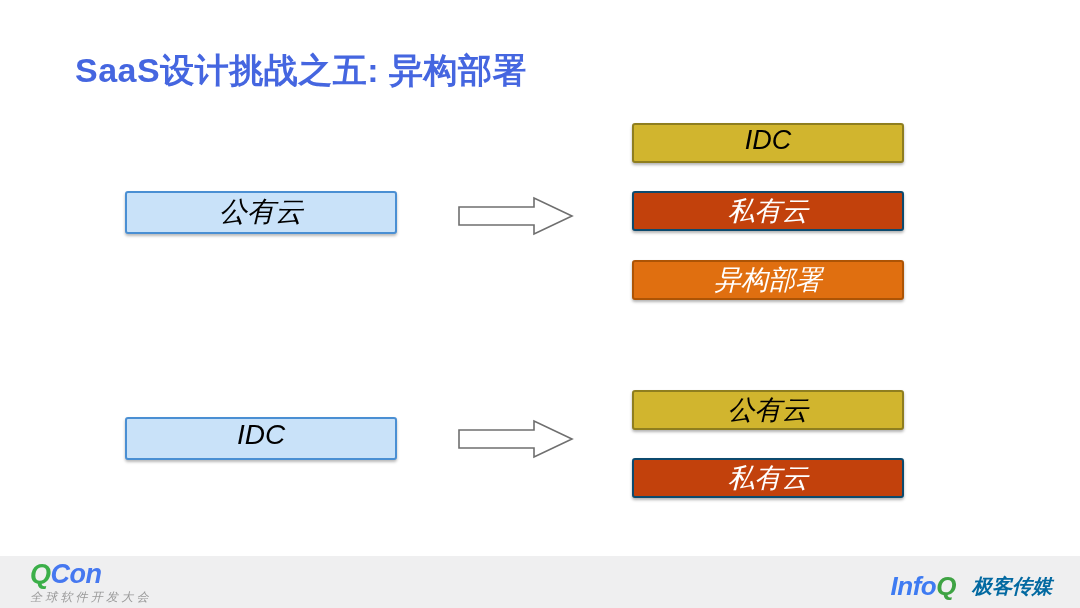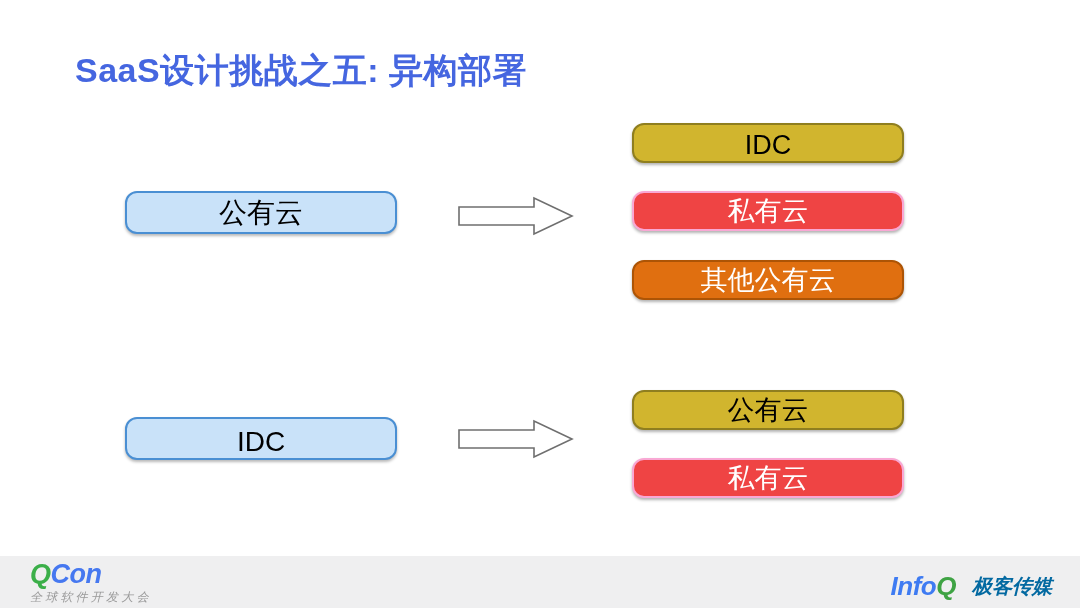--- a/index.html
+++ b/index.html
@@ -22,44 +22,45 @@
     font-size: 34px;
     font-weight: 700;
     color: #4566E0;
     letter-spacing: 0.5px;
     white-space: nowrap;
   }
   
   .box {
     position: absolute;
     display: flex;
-    align-items: flex-end;
+    align-items: flex-start;
     justify-content: center;
-    border-radius: 12px;
+    border-radius: 3px;
     white-space: nowrap;
+    font-style: italic;
   }
   .src-box {
     left: 125px;
     width: 272px;
     height: 43px;
     background: #C9E2F9;
     border: 2px solid #4A8FD3;
     box-shadow: 0 2px 3px rgba(0,0,0,0.28);
     color: #000000;
     font-size: 28px;
   }
   .tgt-box {
     left: 632px;
     width: 272px;
     height: 40px;
     box-shadow: 0 2px 3px rgba(0,0,0,0.30);
     font-size: 27px;
   }
   .box-yellow { background: #D1B52E; border: 2px solid #8F7E1F; color: #000000; }
-  .box-green  { background: #ef4444; border: 2px solid #f9a8d4; color: #ffffff; }
+  .box-green  { background: #c2410c; border: 2px solid #0c4a6e; color: #ffffff; }
   .box-orange { background: #E06F10; border: 2px solid #AD5405; color: #ffffff; }
   .cjk   { font-family: "Liberation Serif", "DejaVu Serif", serif; }
   .latin { font-family: "Liberation Sans", "DejaVu Sans", sans-serif; font-weight: 500; }
   
   .arrow {
     position: absolute;
     left: 458px;
     width: 117px;
     height: 40px;
   }
@@ -129,21 +130,21 @@
     <polygon points="1,11 76,11 76,2 114,20 76,38 76,29 1,29" fill="#ffffff" stroke="#6F6F6F" stroke-width="1.6" stroke-linejoin="miter"></polygon>
   </svg>
 
   <div class="box tgt-box box-yellow latin" style="top:123px;">
     <span>IDC</span>
   </div>
   <div class="box tgt-box box-green cjk" style="top:191px;">
     <span>私有云</span>
   </div>
   <div class="box tgt-box box-orange cjk" style="top:260px;">
-    <span>其他公有云</span>
+    <span>异构部署</span>
   </div>
 
   <div class="box src-box latin" style="top:417px;">
     <span>IDC</span>
   </div>
 
   <svg class="arrow" style="top:419px;" viewBox="0 0 117 40">
     <polygon points="1,11 76,11 76,2 114,20 76,38 76,29 1,29" fill="#ffffff" stroke="#6F6F6F" stroke-width="1.6" stroke-linejoin="miter"></polygon>
   </svg>
 

